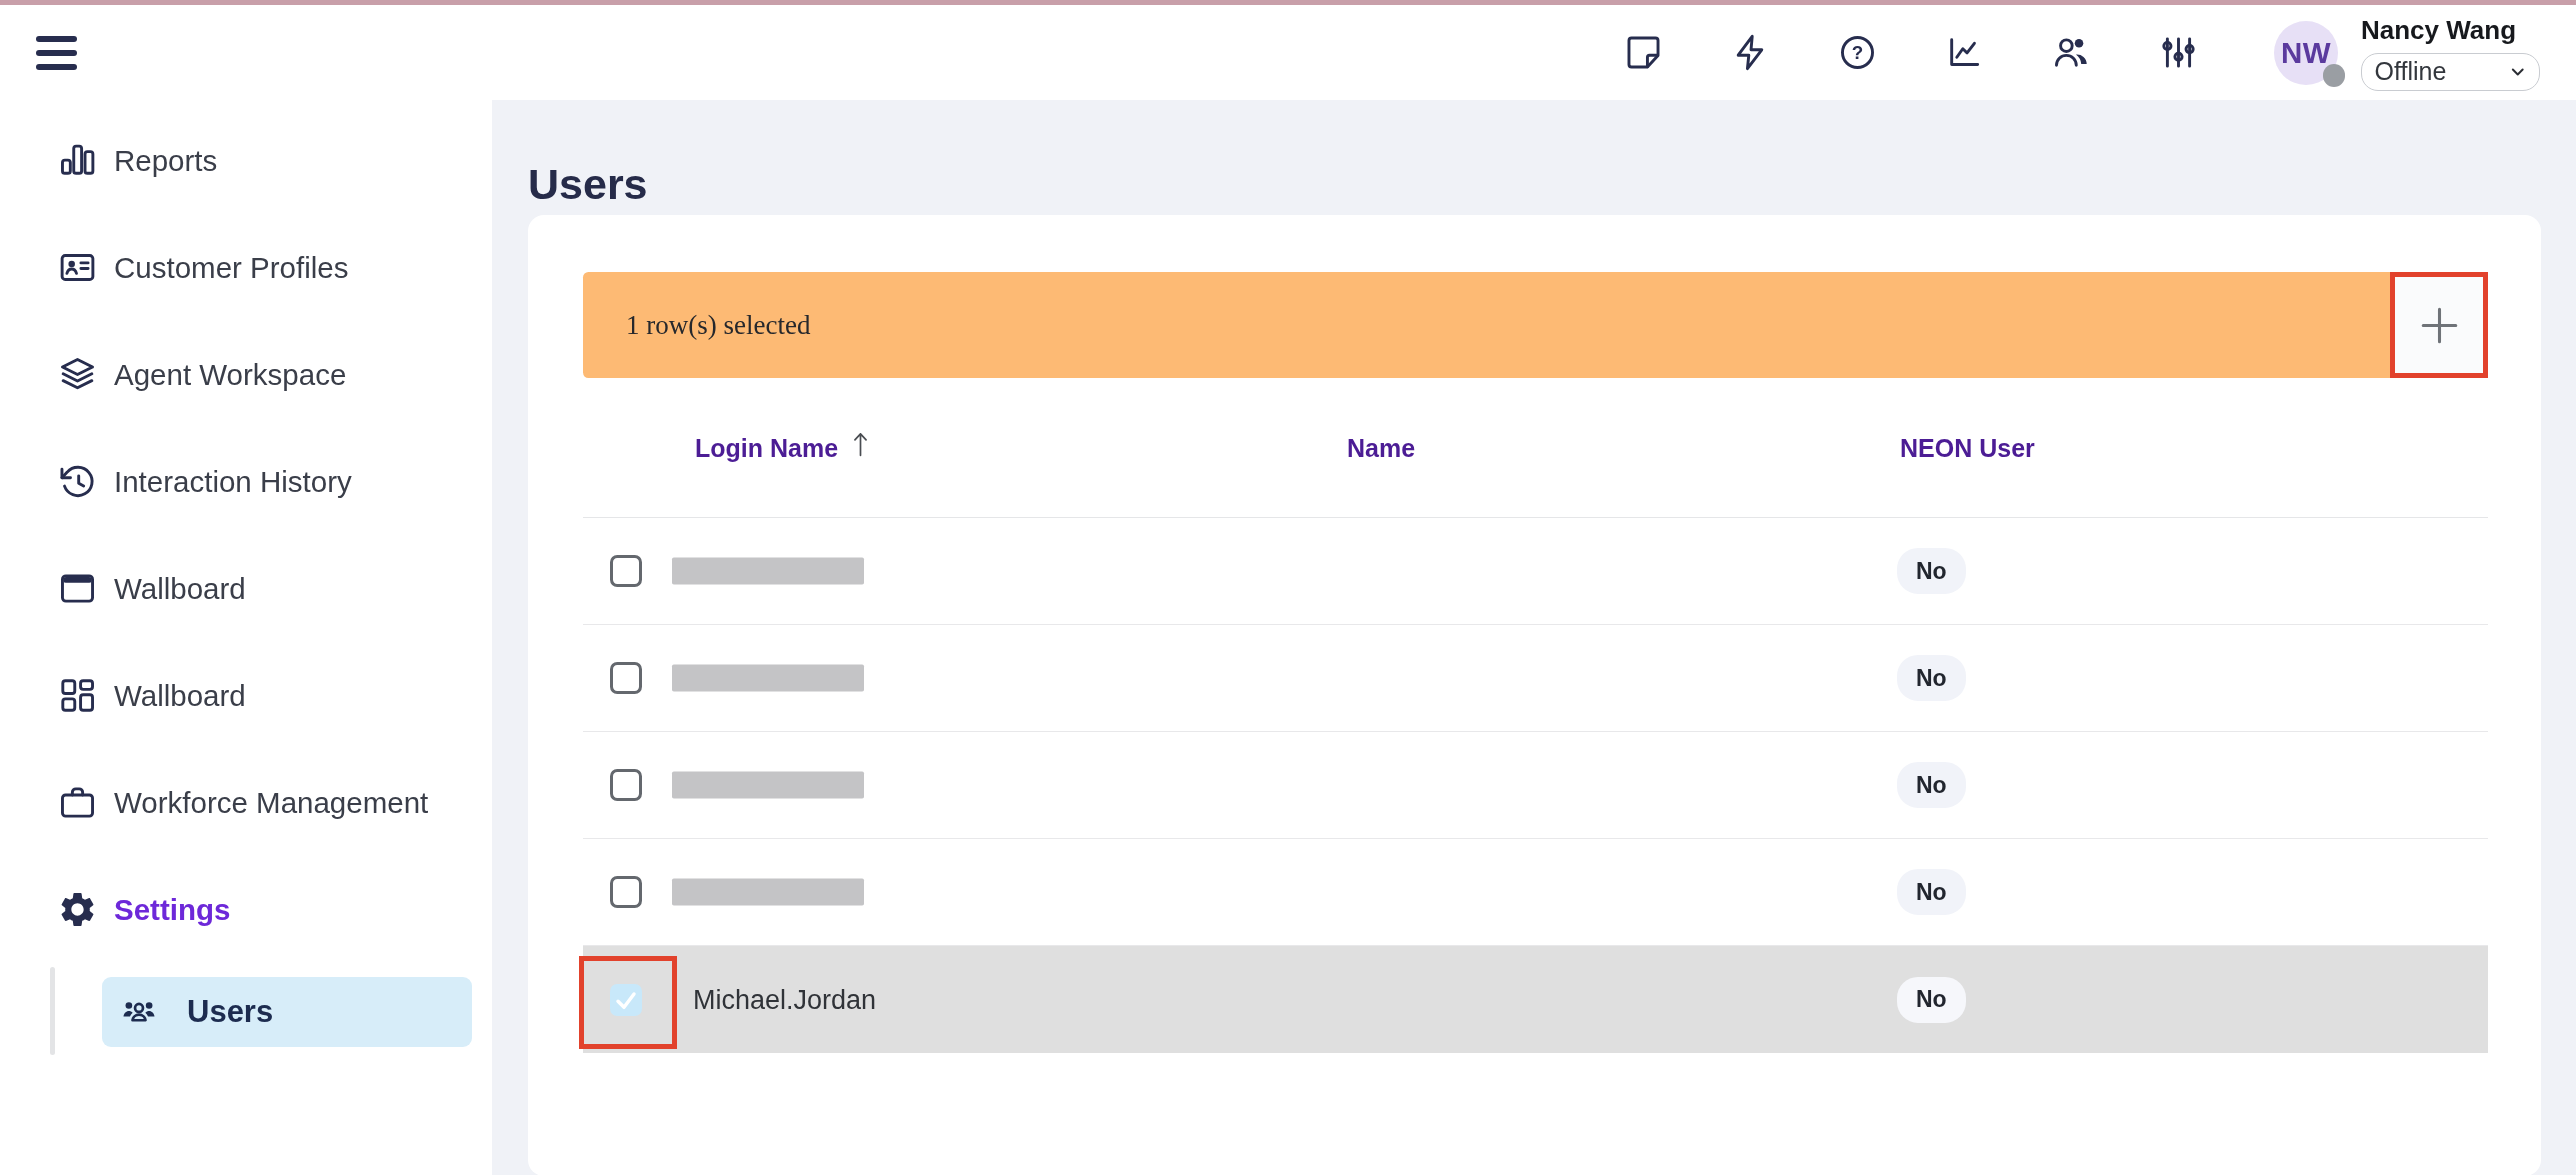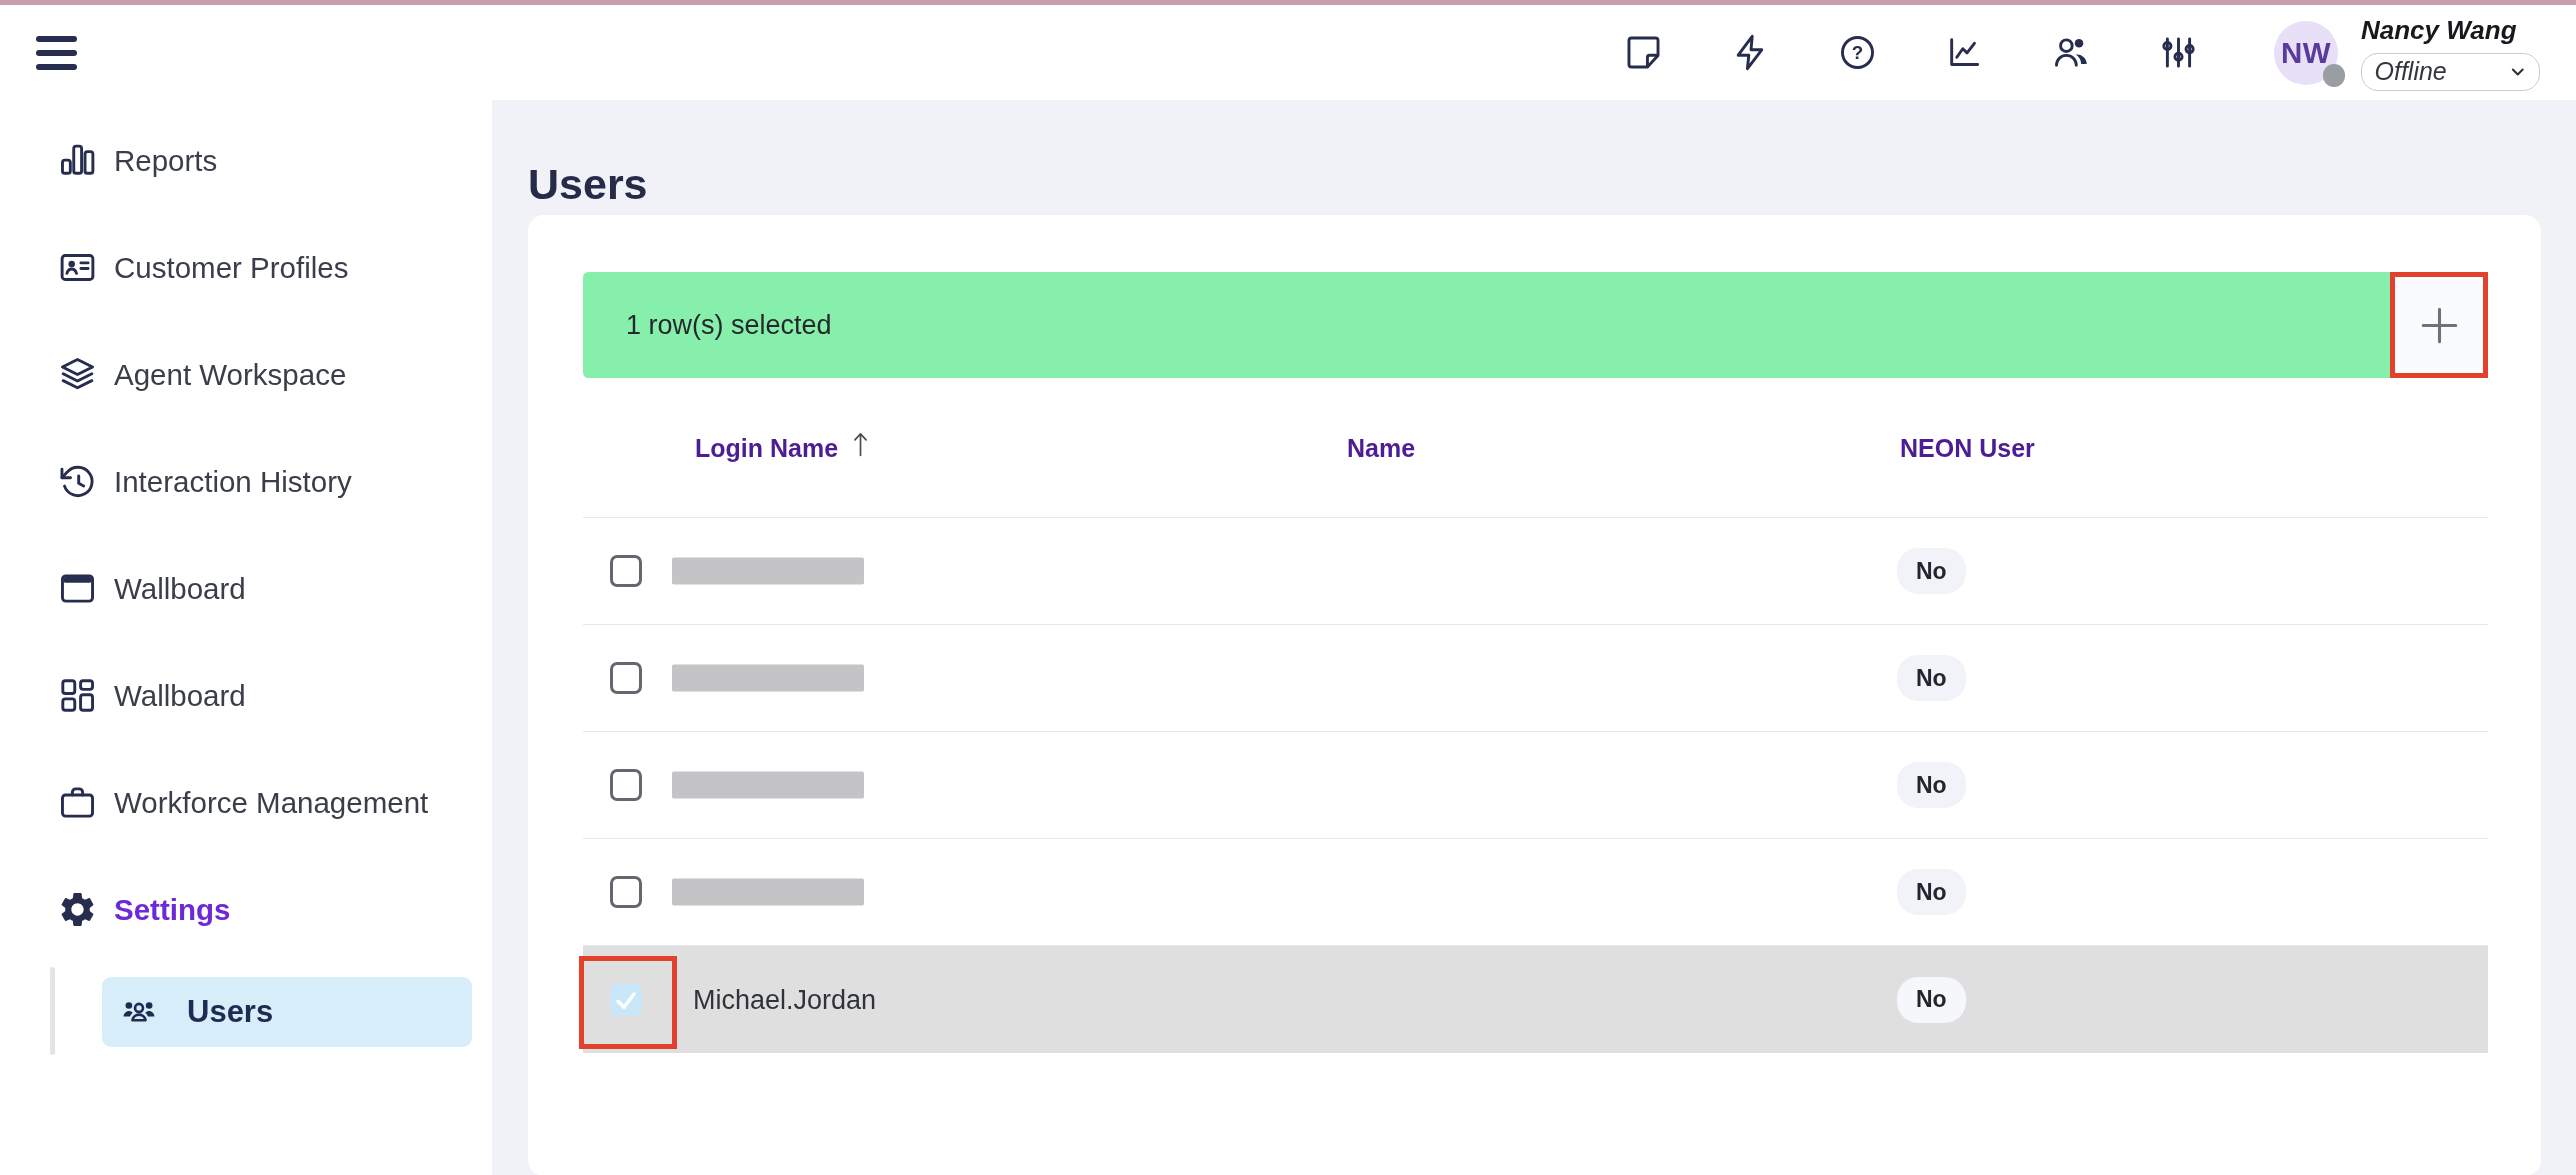--- a/index.html
+++ b/index.html
@@ -20,21 +20,21 @@
           display:flex;align-items:center;box-sizing:border-box;padding:0 36px;}
   .hamburger{width:41px;height:34px;display:flex;flex-direction:column;justify-content:space-between;cursor:pointer;}
   .hamburger span{display:block;height:6.3px;border-radius:3.1px;background:#272d4e;}
   .topbar .flex-spacer{flex:1;}
   .top-icons{display:flex;align-items:center;gap:66px;}
   .top-icon{width:41px;height:41px;cursor:pointer;}
   .avatar-wrap{position:relative;margin-left:75px;width:64px;height:64px;}
   .avatar{width:64px;height:64px;border-radius:50%;background:#e7e0f6;color:#5b3a9e;
           font-weight:bold;font-size:29.5px;letter-spacing:0.4px;display:flex;align-items:center;justify-content:center;}
   .status-dot{position:absolute;right:-7.2px;bottom:-1.8px;width:22.4px;height:22.4px;border-radius:50%;background:#9a9ea3;}
-  .user-block{margin-left:23px;display:flex;flex-direction:column;justify-content:center;gap:7.2px;font-style:italic;}
+  .user-block{margin-left:23px;display:flex;flex-direction:column;justify-content:center;gap:7.2px;}
   .user-name{font-size:26px;font-weight:bold;color:#17191d;}
   .status-select{width:179px;height:38px;box-sizing:border-box;border:1.8px solid #c9ccd1;border-radius:17px;
                  background:#fff;display:flex;align-items:center;justify-content:space-between;
                  padding:0 10.7px 0 12.5px;cursor:pointer;}
   .status-select .val{font-size:25px;color:#33373d;}
 
   
   .sidebar{position:absolute;left:0;top:100px;width:492px;bottom:0;background:#ffffff;}
   .nav{padding-top:7.2px;}
   .nav-item{height:107px;display:flex;align-items:center;padding-left:57px;cursor:pointer;}
@@ -44,21 +44,21 @@
   .sub-row{position:relative;height:86px;margin-top:5.4px;}
   .indent-line{position:absolute;left:50px;top:-1.8px;bottom:0;width:4.5px;border-radius:2.7px;background:#e3e4e6;}
   .sub-item{position:absolute;left:102px;top:8px;width:370px;height:70px;border-radius:9px;
             background:#d7edf9;display:flex;align-items:center;cursor:pointer;}
   .sub-item .ic{width:38px;height:38px;margin-left:18px;}
   .sub-item .lbl{margin-left:29px;font-size:31px;font-weight:bold;color:#1d2c50;}
 
   
   .page-title{position:absolute;left:528px;top:131px;font-size:43px;font-weight:bold;color:#262b49;}
   .card{position:absolute;left:528px;top:215px;width:2013px;height:961px;background:#ffffff;border-radius:16px;}
-  .sel-bar{position:absolute;left:55px;top:57px;width:1905px;height:106px;background:#86efac;border-radius:5.4px;}
+  .sel-bar{position:absolute;left:55px;top:57px;width:1905px;height:106px;background:#fdba74;border-radius:5.4px;font-family:Liberation Serif, serif;}
   .sel-text{position:absolute;left:43px;top:50%;transform:translateY(-50%);font-size:27px;color:#26282c;}
   .add-btn{position:absolute;right:0;top:0;width:98px;height:106px;box-sizing:border-box;
            background:#fafbfc;border:5.4px solid #e2422c;display:flex;align-items:center;justify-content:center;cursor:pointer;}
 
   .table{position:absolute;left:55px;top:163px;width:1905px;}
   .thead{position:relative;height:140px;border-bottom:1.8px solid #e5e6e8;box-sizing:border-box;}
   .th{position:absolute;top:50%;transform:translateY(-50%);font-size:25px;font-weight:bold;color:#4c1d95;display:flex;align-items:center;gap:9px;}
   .th.c1{left:112px;} .th.c2{left:764px;} .th.c3{left:1317px;}
   .sort-arrow{width:27px;height:30px;margin-top:-7.2px;}
 

